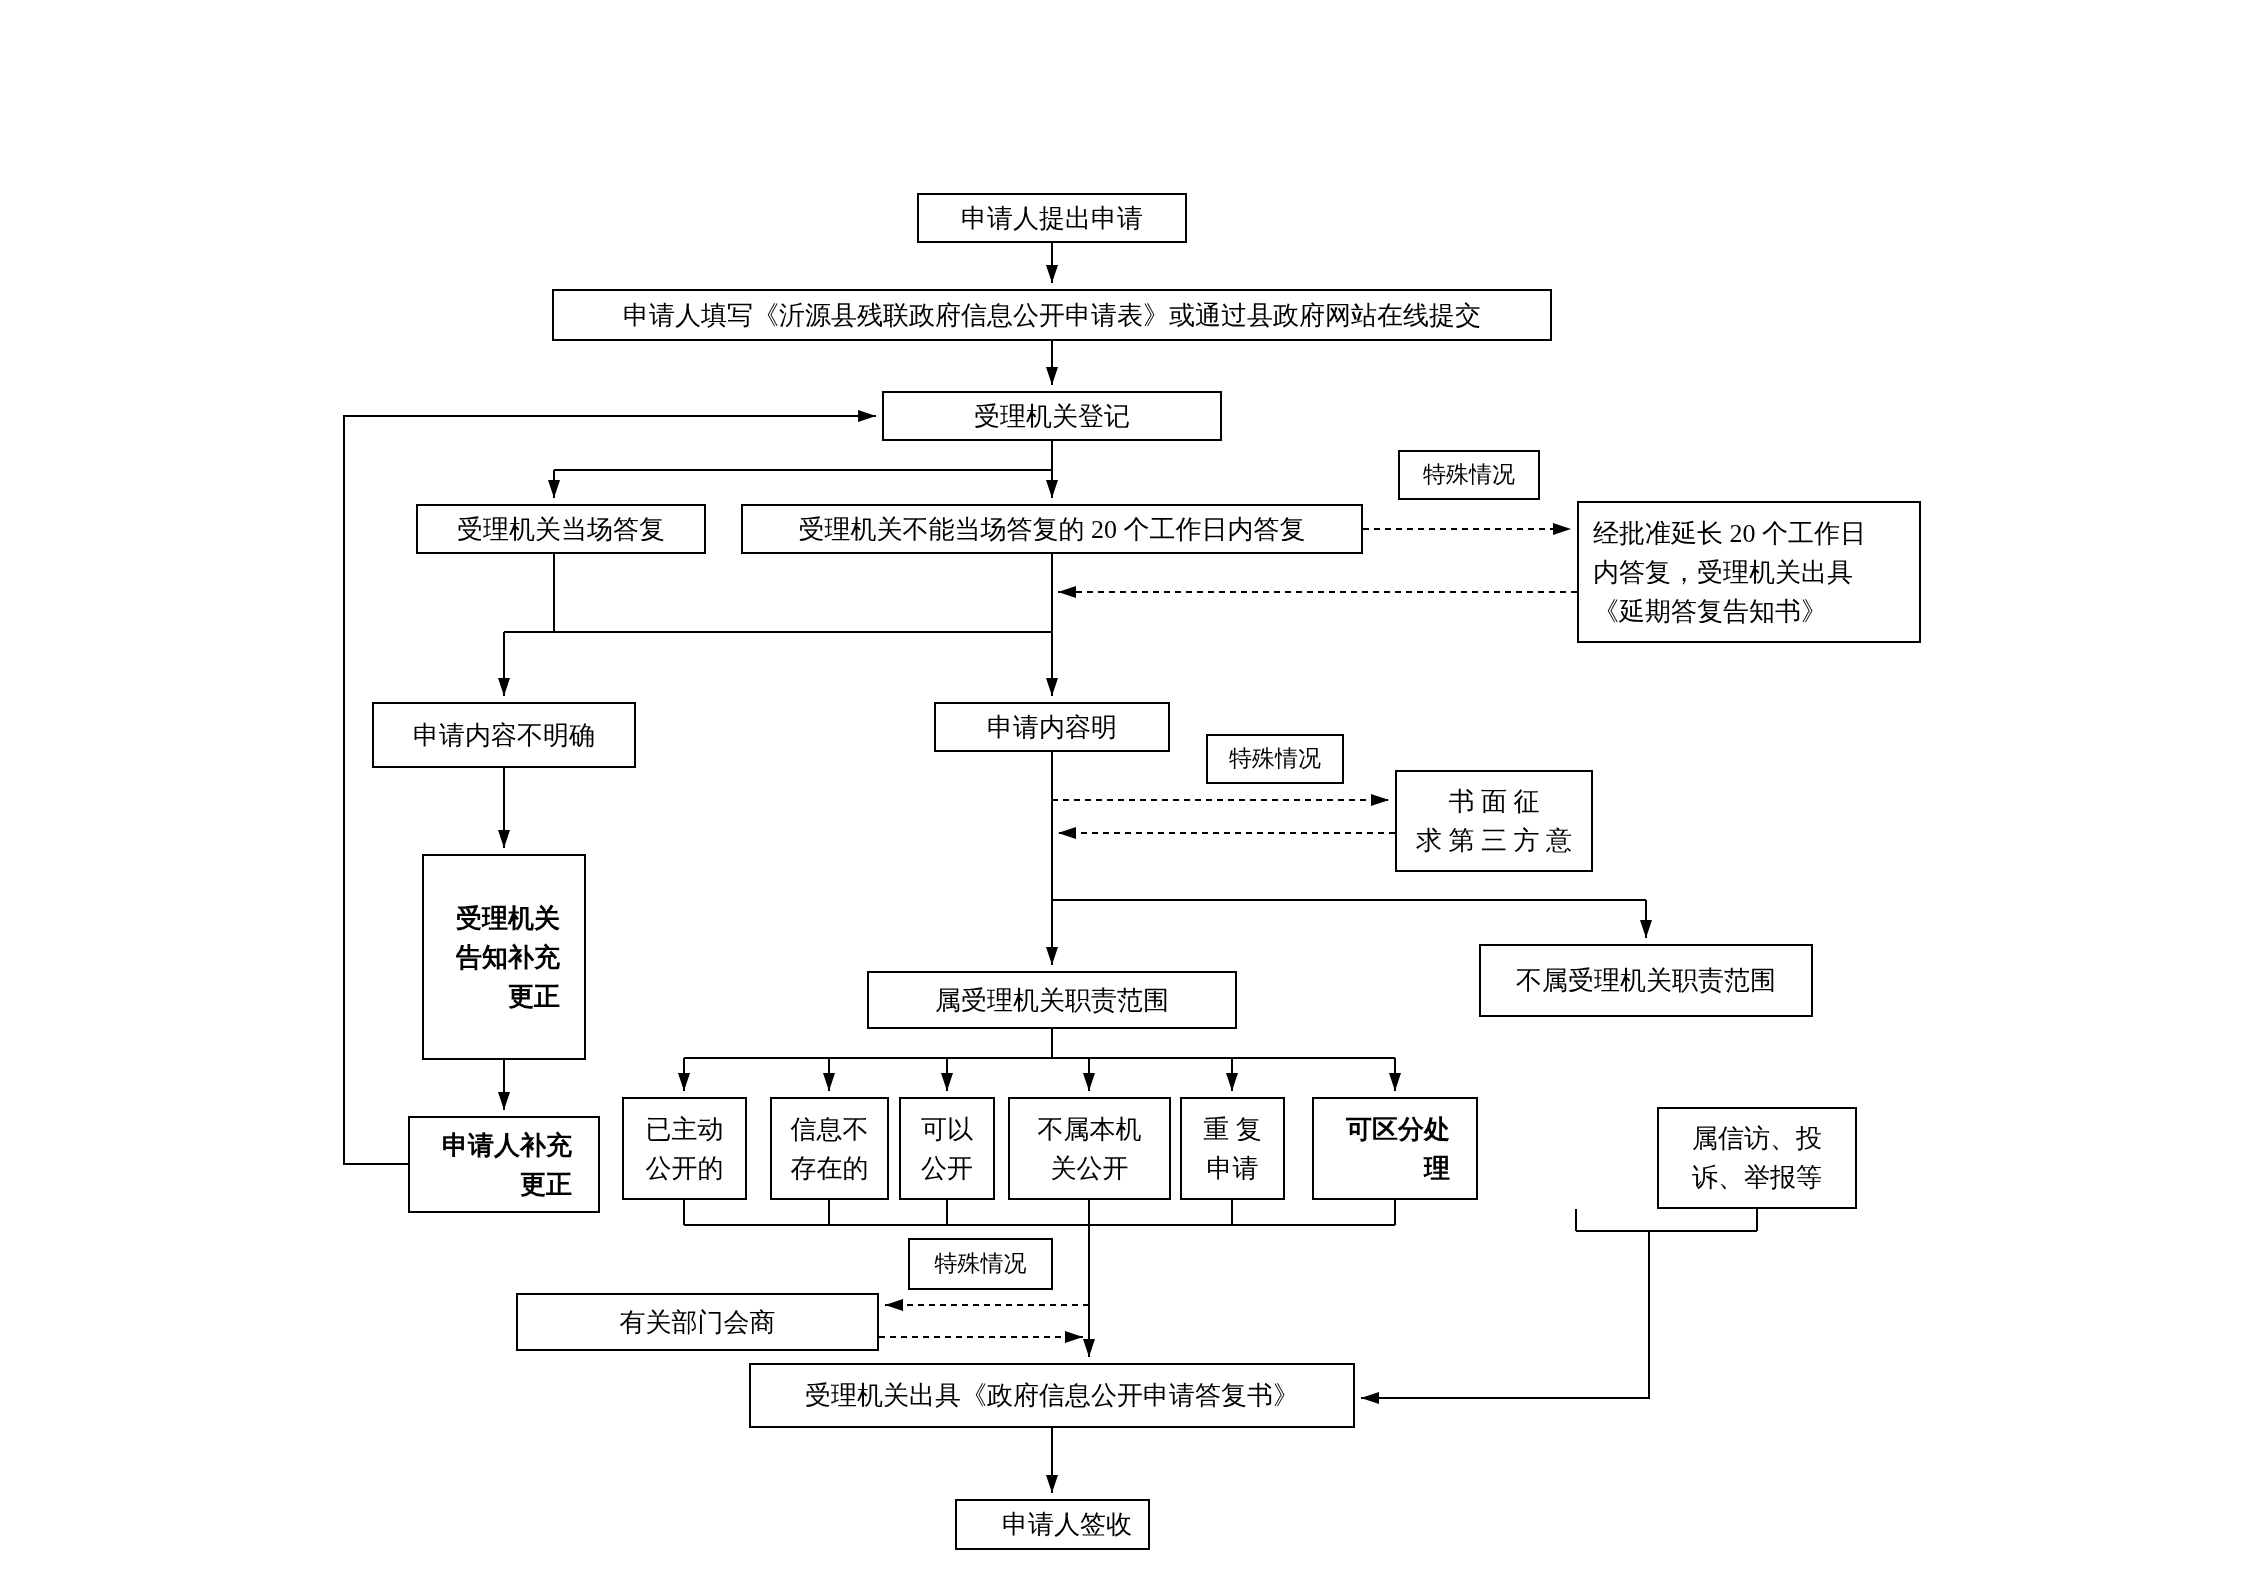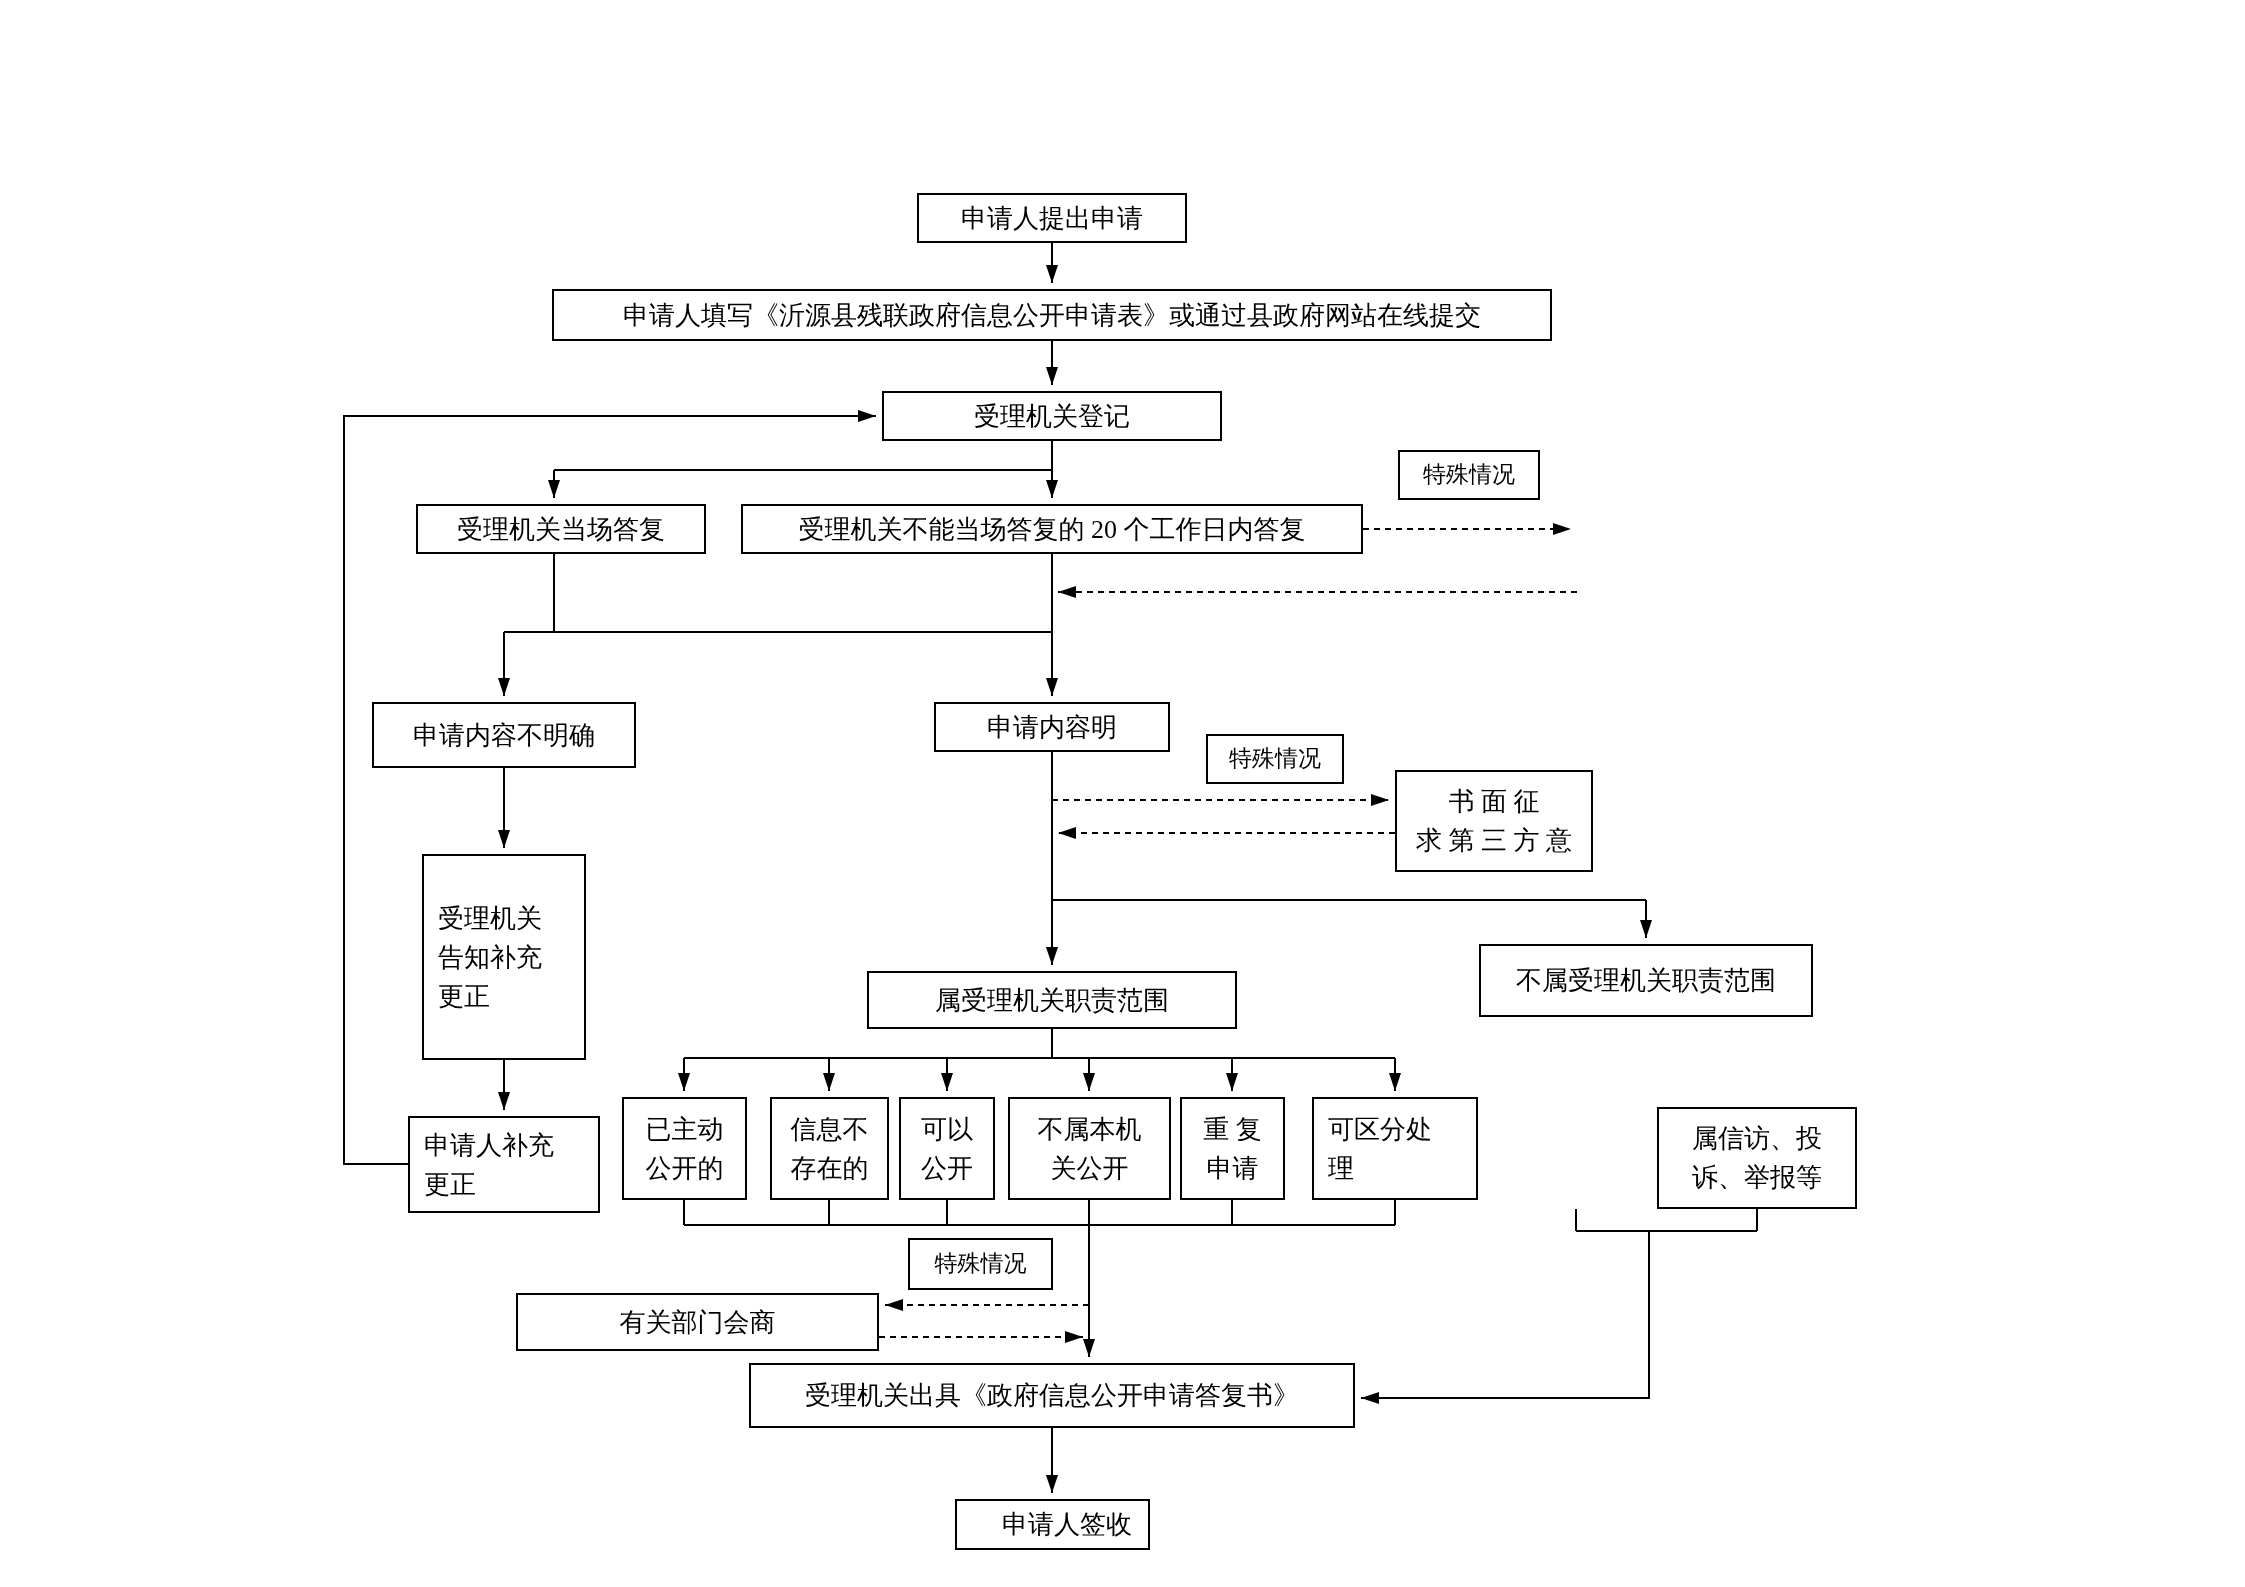--- a/index.html
+++ b/index.html
@@ -6,21 +6,21 @@
   html,body { background:#fff; }
   body { font-family:"Liberation Serif","DejaVu Serif",serif; color:#000; }
   .canvas { position:relative; width:2245px; height:1587px; background:#fff; overflow:hidden; }
   svg.wires { position:absolute; left:0; top:0; width:2245px; height:1587px; pointer-events:none; }
   .node {
     position:absolute; border:2px solid #000; background:#fff;
     display:flex; align-items:center; justify-content:center;
     text-align:center; font-size:26px; line-height:1.5; white-space:pre-line;
   }
   .small { font-size:23px; }
-  .alignleft { text-align:left; justify-content:flex-start; padding-left:14px; padding-right:8px; }
+  .alignleft { text-align:right; justify-content:flex-start; padding-left:32px; padding-right:8px;font-weight:bold; }
 
   .n-apply    { left:917px;  top:193px;  width:270px;  height:50px; }
   .n-fill     { left:552px;  top:289px;  width:1000px; height:52px; }
   .n-register { left:882px;  top:391px;  width:340px;  height:50px; }
   .n-onspot   { left:416px;  top:504px;  width:290px;  height:50px; }
   .n-within20 { left:741px;  top:504px;  width:622px;  height:50px; }
   .n-sp1      { left:1398px; top:450px;  width:142px;  height:50px; }
   .n-ext      { left:1577px; top:501px;  width:344px;  height:142px; text-align:left; justify-content:flex-start; padding:0 14px; }
   .n-unclear  { left:372px;  top:702px;  width:264px;  height:66px; }
   .n-clear    { left:934px;  top:702px;  width:236px;  height:50px; }
@@ -113,20 +113,23 @@
       <path d="M879 1337 H1083" marker-end="url(#arrow)"></path>
     </g>
   </svg>
 
   <div class="node n-apply">申请人提出申请</div>
   <div class="node n-fill">申请人填写《沂源县残联政府信息公开申请表》或通过县政府网站在线提交</div>
   <div class="node n-register">受理机关登记</div>
   <div class="node n-onspot">受理机关当场答复</div>
   <div class="node n-within20">受理机关不能当场答复的 20 个工作日内答复</div>
   <div class="node n-sp1 small">特殊情况</div>
+  <div class="node n-ext">经批准延长 20 个工作日
+内答复，受理机关出具
+《延期答复告知书》</div>
   <div class="node n-unclear">申请内容不明确</div>
   <div class="node n-clear">申请内容明</div>
   <div class="node n-sp2 small">特殊情况</div>
   <div class="node n-third">书 面 征
 求 第 三 方 意</div>
   <div class="node n-notify alignleft">受理机关
 告知补充
 更正</div>
   <div class="node n-supp alignleft">申请人补充
 更正</div>

